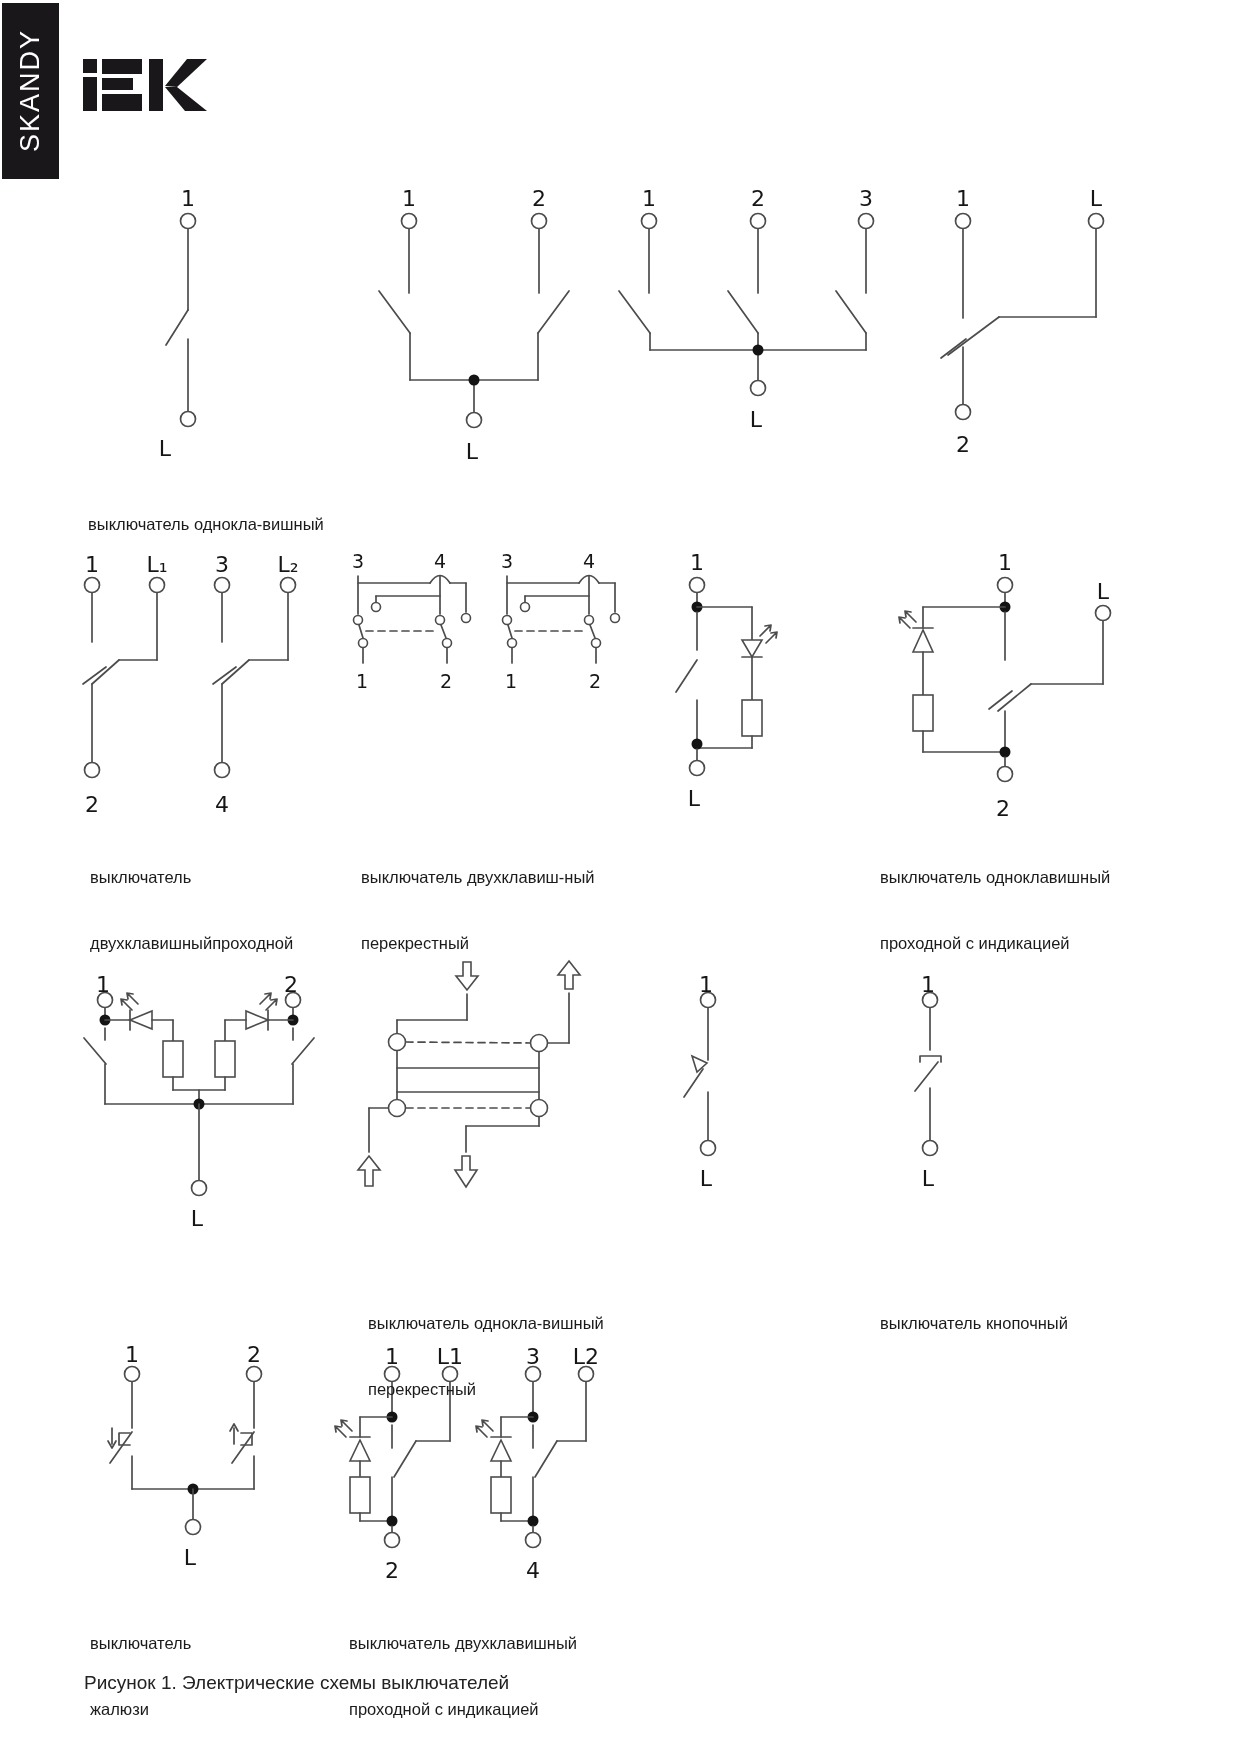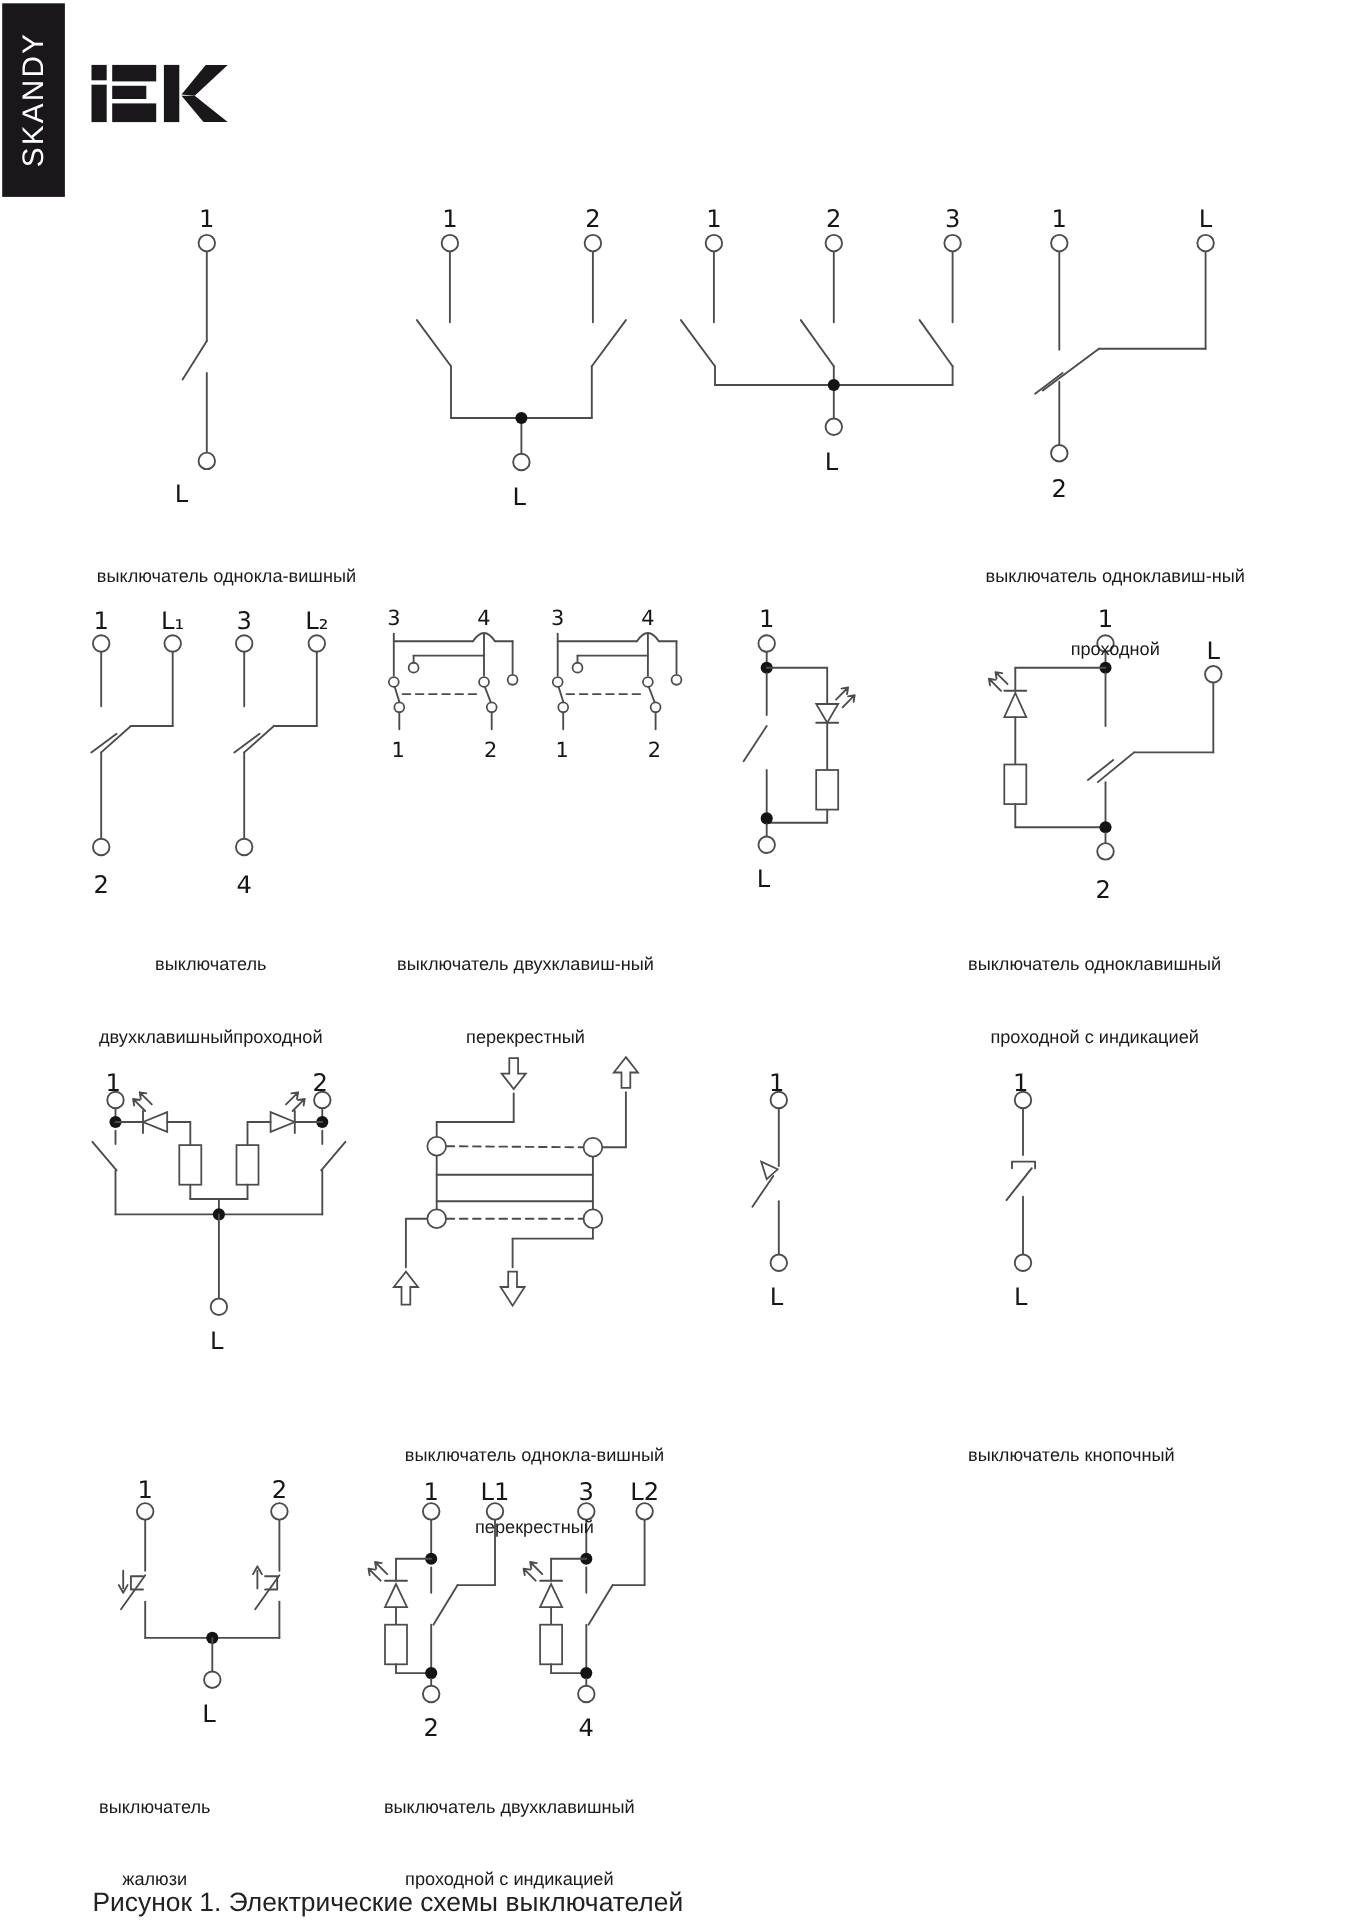--- a/index.html
+++ b/index.html
@@ -12,22 +12,22 @@
   #logo{position:absolute;left:83px;top:56px;}
   .sr{position:absolute;width:1px;height:1px;overflow:hidden;clip:rect(0 0 0 0);}
   #schem{position:absolute;left:0;top:0;}
   .w{stroke:#4c4c4c;stroke-width:1.7;fill:none;stroke-linecap:round;}
   .dash{stroke-dasharray:7 5;}
   .term{fill:#fff;stroke:#4c4c4c;stroke-width:1.7;}
   .dot{fill:#141414;stroke:none;}
   .cmp{fill:#fff;stroke:#4c4c4c;stroke-width:1.6;}
   .lbl{font-family:"DejaVu Sans",sans-serif;font-size:22px;fill:#161616;text-anchor:middle;}
   .lbl-sm{font-family:"DejaVu Sans",sans-serif;font-size:19px;fill:#161616;text-anchor:middle;}
-  .cap{position:absolute;font-size:16.5px;line-height:22px;color:#1b1b1b;white-space:pre;text-align:center;}
-  #figcap{position:absolute;left:84px;top:1672px;font-size:24px;color:#222;margin-top:44px;}
+  .cap{position:absolute;font-size:16.5px;line-height:22px;color:#1b1b1b;white-space:pre;}
+  #figcap{position:absolute;left:84px;top:1672px;font-size:19px;color:#222;}
 </style>
 </head>
 <body>
 
 <div id="page">
 
   <div id="banner">
     <span>SKANDY</span>
   </div>
 
@@ -427,24 +427,20 @@
       <circle class="term" cx="533" cy="1540" r="7.5"></circle>
       <text class="lbl" x="533" y="1364">3</text>
       <text class="lbl" x="586" y="1364">L2</text>
       <text class="lbl" x="533" y="1578">4</text>
     </g>
   </svg>
 
   <div class="cap" style="left:88px;top:469px">
     <div>выключатель однокла-вишный</div>
   </div>
-  <div class="cap" style="left:896px;top:469px">
-    <div>выключатель одноклавиш-ный</div>
-    <div>проходной</div>
-  </div>
   <div class="cap" style="left:90px;top:822px">
     <div>выключатель</div>
     <div>двухклавишныйпроходной</div>
   </div>
   <div class="cap" style="left:361px;top:822px">
     <div>выключатель двухклавиш-ный</div>
     <div>перекрестный</div>
   </div>
   <div class="cap" style="left:880px;top:822px">
     <div>выключатель одноклавишный</div>

